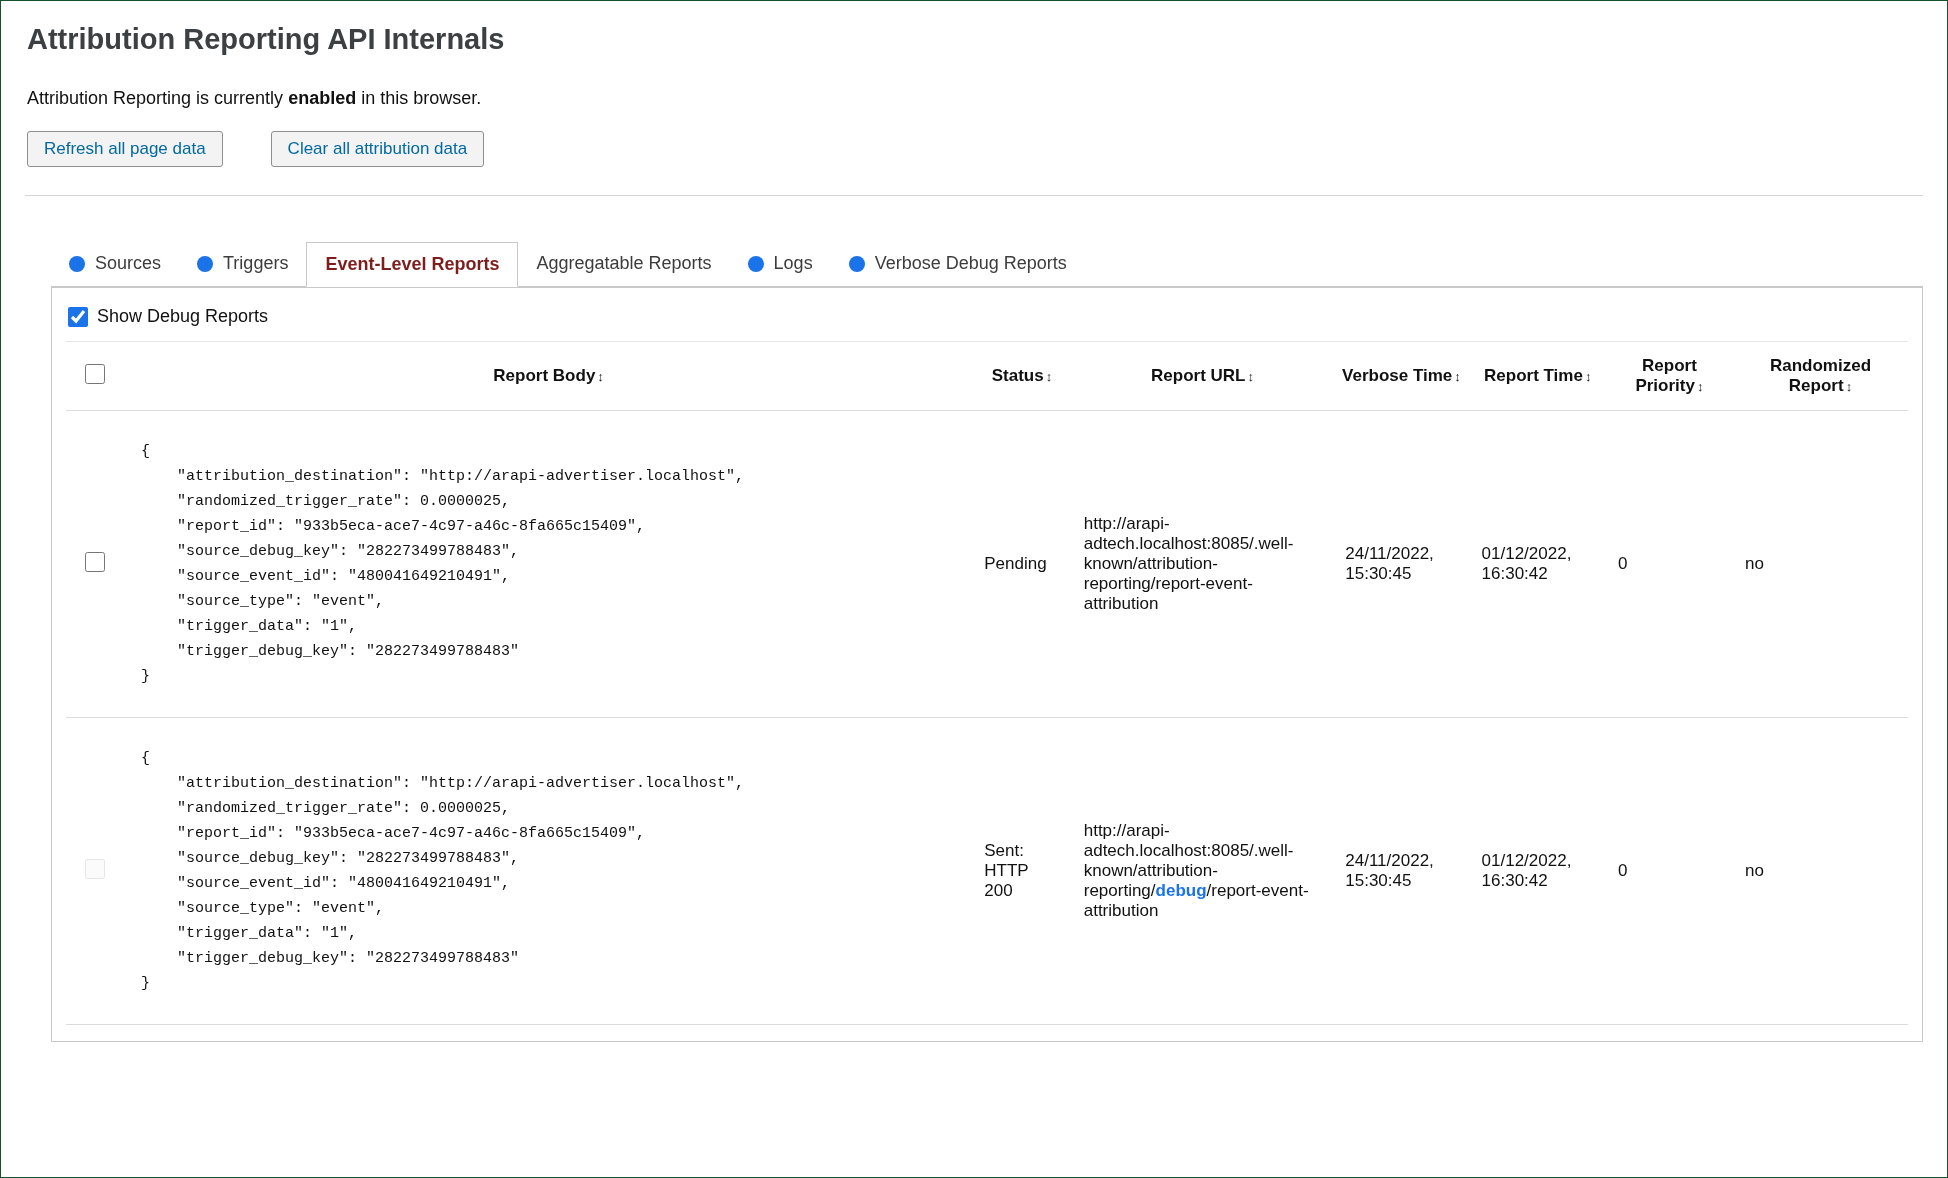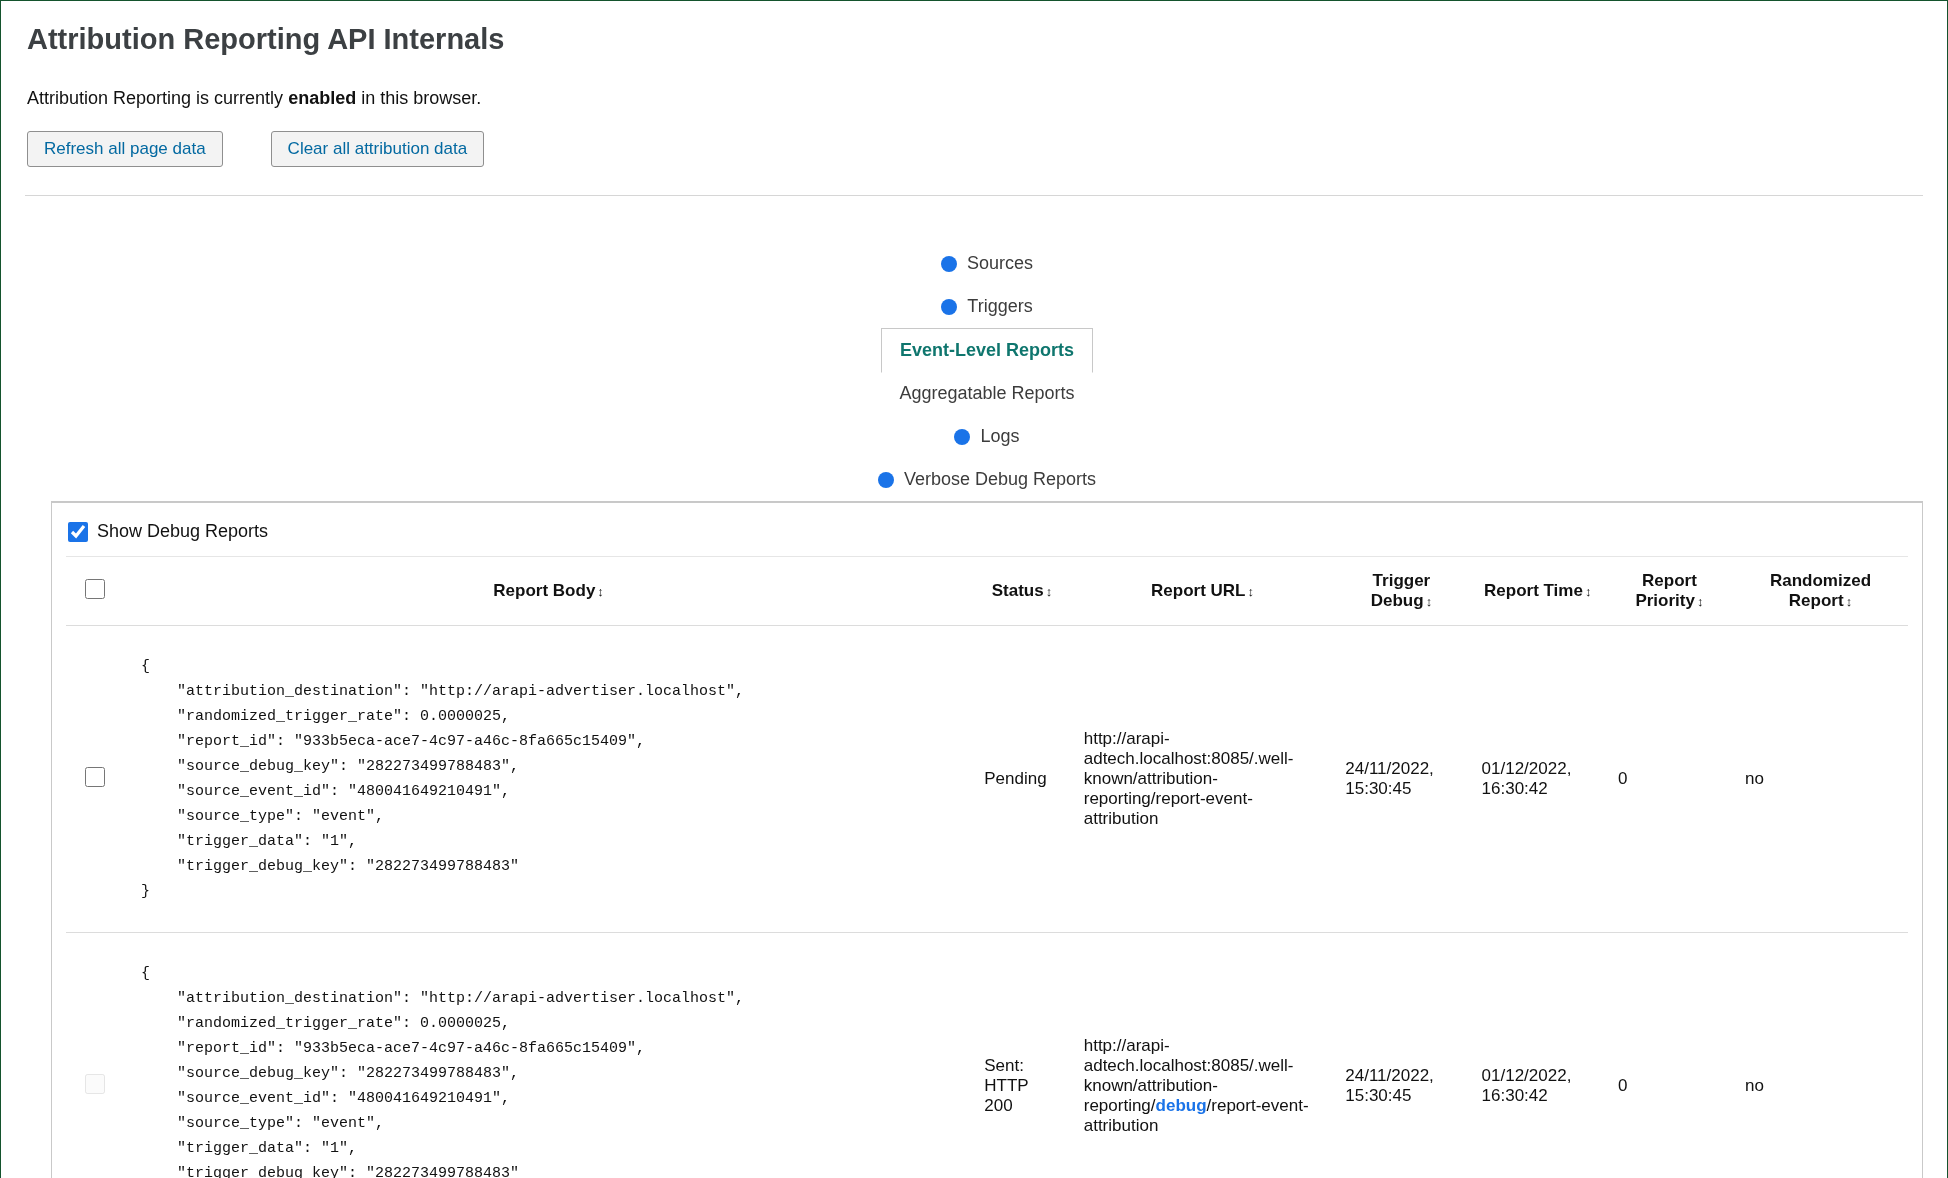--- a/index.html
+++ b/index.html
@@ -40,40 +40,39 @@
   hr.divider {
     border: none;
     border-top: 1px solid #d6d6d6;
     margin: 28px 0 0 0;
   }
   .main { margin-left: 26px; margin-top: 46px; }
 
   
   .tabbar {
     display: flex;
-    align-items: center;
+    align-items: flex-start;
     border-bottom: 1px solid #c8c8c8;
-    flex-direction: column;
   }
   .tab {
     display: flex;
     align-items: center;
     padding: 11px 18px;
     font-size: 18px;
     color: #3c3c3c;
     cursor: pointer;
     white-space: nowrap;
   }
   .tab.active {
     border: 1px solid #c8c8c8;
     border-bottom: 1px solid #fff;
     margin-bottom: -1px;
     background: #fff;
     font-weight: bold;
-    color: #0f766e;
+    color: #7f1d1d;
   }
   .dot {
     width: 16px; height: 16px;
     border-radius: 50%;
     background: #1a73e8;
     display: inline-block;
     margin-right: 10px;
     flex: 0 0 auto;
   }
 
@@ -236,21 +235,21 @@
             <col class="c-rand">
         </colgroup>
         <thead>
           <tr>
             <th class="cb-col">
               <input type="checkbox" style="">
             </th>
             <th><span>Report Body</span><span class="sort">↕</span></th>
             <th><span>Status</span><span class="sort">↕</span></th>
             <th><span>Report URL</span><span class="sort">↕</span></th>
-            <th><span>Trigger Debug</span><span class="sort">↕</span></th>
+            <th><span>Verbose Time</span><span class="sort">↕</span></th>
             <th><span>Report Time</span><span class="sort">↕</span></th>
             <th><span>Report Priority</span><span class="sort">↕</span></th>
             <th><span>Randomized Report</span><span class="sort">↕</span></th>
           </tr>
         </thead>
         <tbody>
           <tr>
             <td class="cb-col">
               <input type="checkbox" style="">
             </td>

